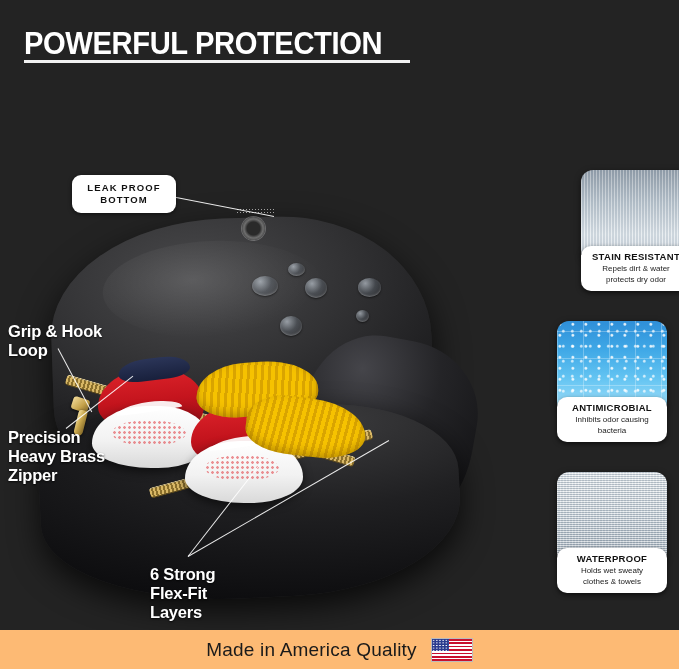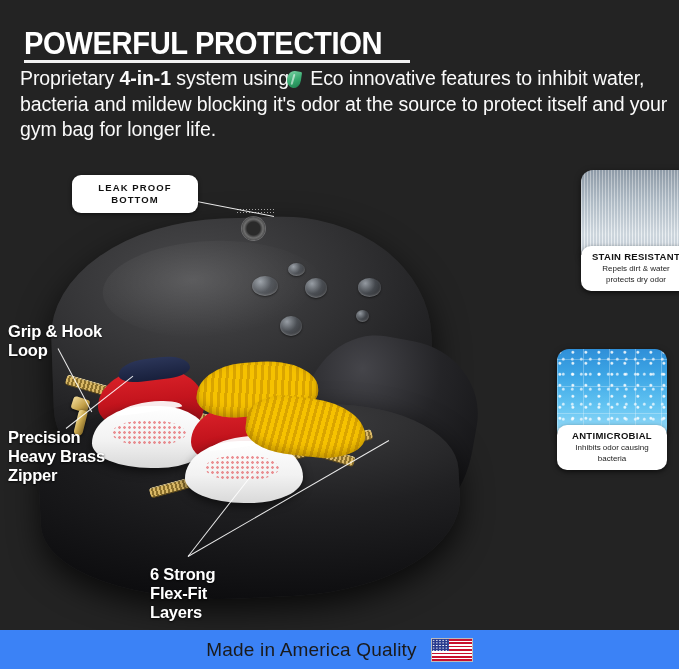--- a/index.html
+++ b/index.html
@@ -143,21 +143,21 @@
     background:repeating-linear-gradient(98deg,#f6c200 0px,#f6c200 4px,#d9a400 4px,#d9a400 7px);
     box-shadow:inset 0 -4px 10px rgba(120,85,0,.45);
   }
 
   
   .pill{
     position:absolute;background:#ffffff;border-radius:9px;
     text-align:center;color:#111;
     box-shadow:0 1px 4px rgba(0,0,0,.6);
   }
-  #leak-pill{left:72px;top:175px;width:96px;padding:7px 15px;}
+  #leak-pill{left:72px;top:175px;width:96px;padding:7px 4px;}
   #leak-pill .l1,#leak-pill .l2{
     font-size:9.5px;font-weight:bold;letter-spacing:1.1px;line-height:12px;
   }
   .lead{
     position:absolute;background:#ffffff;height:1px;transform-origin:left center;
     opacity:.9;
   }
   .note{
     position:absolute;color:#ffffff;font-weight:bold;
     font-size:16.5px;line-height:19px;letter-spacing:-0.2px;
@@ -201,21 +201,21 @@
   }
   .tex-foil{
     background:
       repeating-linear-gradient(0deg, rgba(255,255,255,.55) 0px, rgba(255,255,255,.55) 1px, rgba(120,135,150,.35) 1px, rgba(120,135,150,.35) 2px),
       repeating-linear-gradient(90deg, rgba(255,255,255,.25) 0px, rgba(255,255,255,.25) 1px, rgba(110,125,140,.18) 1px, rgba(110,125,140,.18) 3px),
       linear-gradient(180deg,#e9eef1 0%,#cdd6dc 45%,#aab6c0 78%,#c6ced5 100%);
   }
 
   
   #footer{
-    position:absolute;left:0;top:630px;width:679px;height:39px;background:#3b82f6;
+    position:absolute;left:0;top:630px;width:679px;height:39px;background:#fdba74;
     display:flex;align-items:center;justify-content:center;
   }
   #footer-text{font-size:19px;color:#1a1a1a;letter-spacing:.2px;}
   #flag{
     width:40px;height:22px;margin-left:14px;position:relative;overflow:hidden;
     background:repeating-linear-gradient(180deg,#c8102e 0px,#c8102e 1.7px,#ffffff 1.7px,#ffffff 3.4px);
     border:1px solid #bbb;
   }
   #flag .canton{
     position:absolute;left:0;top:0;width:17px;height:12px;
@@ -225,23 +225,20 @@
   }
 </style>
 </head>
 <body>
 
 <div id="page">
 
   <div id="header">
     <div id="title">POWERFUL PROTECTION</div>
     <div id="title-rule"></div>
-    <div id="subtitle">
-      <span>Proprietary </span><b>4-in-1</b><span> system using</span><span class="eco-leaf"><i></i></span><span> Eco innovative features to inhibit water, bacteria and mildew blocking it's odor at the source to protect itself and your gym bag for longer life.</span>
-    </div>
   </div>
 
   <div id="photo">
 
     <div class="bag-main"></div>
     <div class="bag-rightflap"></div>
     <div class="bag-lower"></div>
 
     <div style="position:absolute;left:232px;top:50px;width:46px;height:32px;">
       <div style="position:absolute;left:4px;top:0;width:40px;height:7px;background:radial-gradient(circle,rgba(235,235,235,.75) 0.5px,rgba(0,0,0,0) 0.9px) 0 0/3px 3px;border-radius:2px;opacity:.85;"></div>
@@ -312,29 +309,37 @@
 
     <div class="card" style="top:12px;padding-left:24px;">
       <div class="tile tex-steel"></div>
       <div class="cap">
         <div class="t">STAIN RESISTANT</div>
         <div class="d">Repels dirt &amp; water</div>
         <div class="d">protects dry odor</div>
       </div>
     </div>
 
-    <div class="card" style="top:163px;margin-top:28px;">
+    <div class="card" style="top:163px;">
       <div class="tile tex-blue"></div>
       <div class="cap">
         <div class="t">ANTIMICROBIAL</div>
         <div class="d">Inhibits odor causing</div>
         <div class="d">bacteria</div>
       </div>
     </div>
 
+    <div class="card" style="top:314px;">
+      <div class="tile tex-foil"></div>
+      <div class="cap">
+        <div class="t">WATERPROOF</div>
+        <div class="d">Holds wet sweaty</div>
+        <div class="d">clothes &amp; towels</div>
+      </div>
+    </div>
 
   </div>
 
   <div id="footer">
     <span id="footer-text">Made in America Quality</span>
     <span id="flag">
         <span class="canton"></span>
       </span>
   </div>
 

